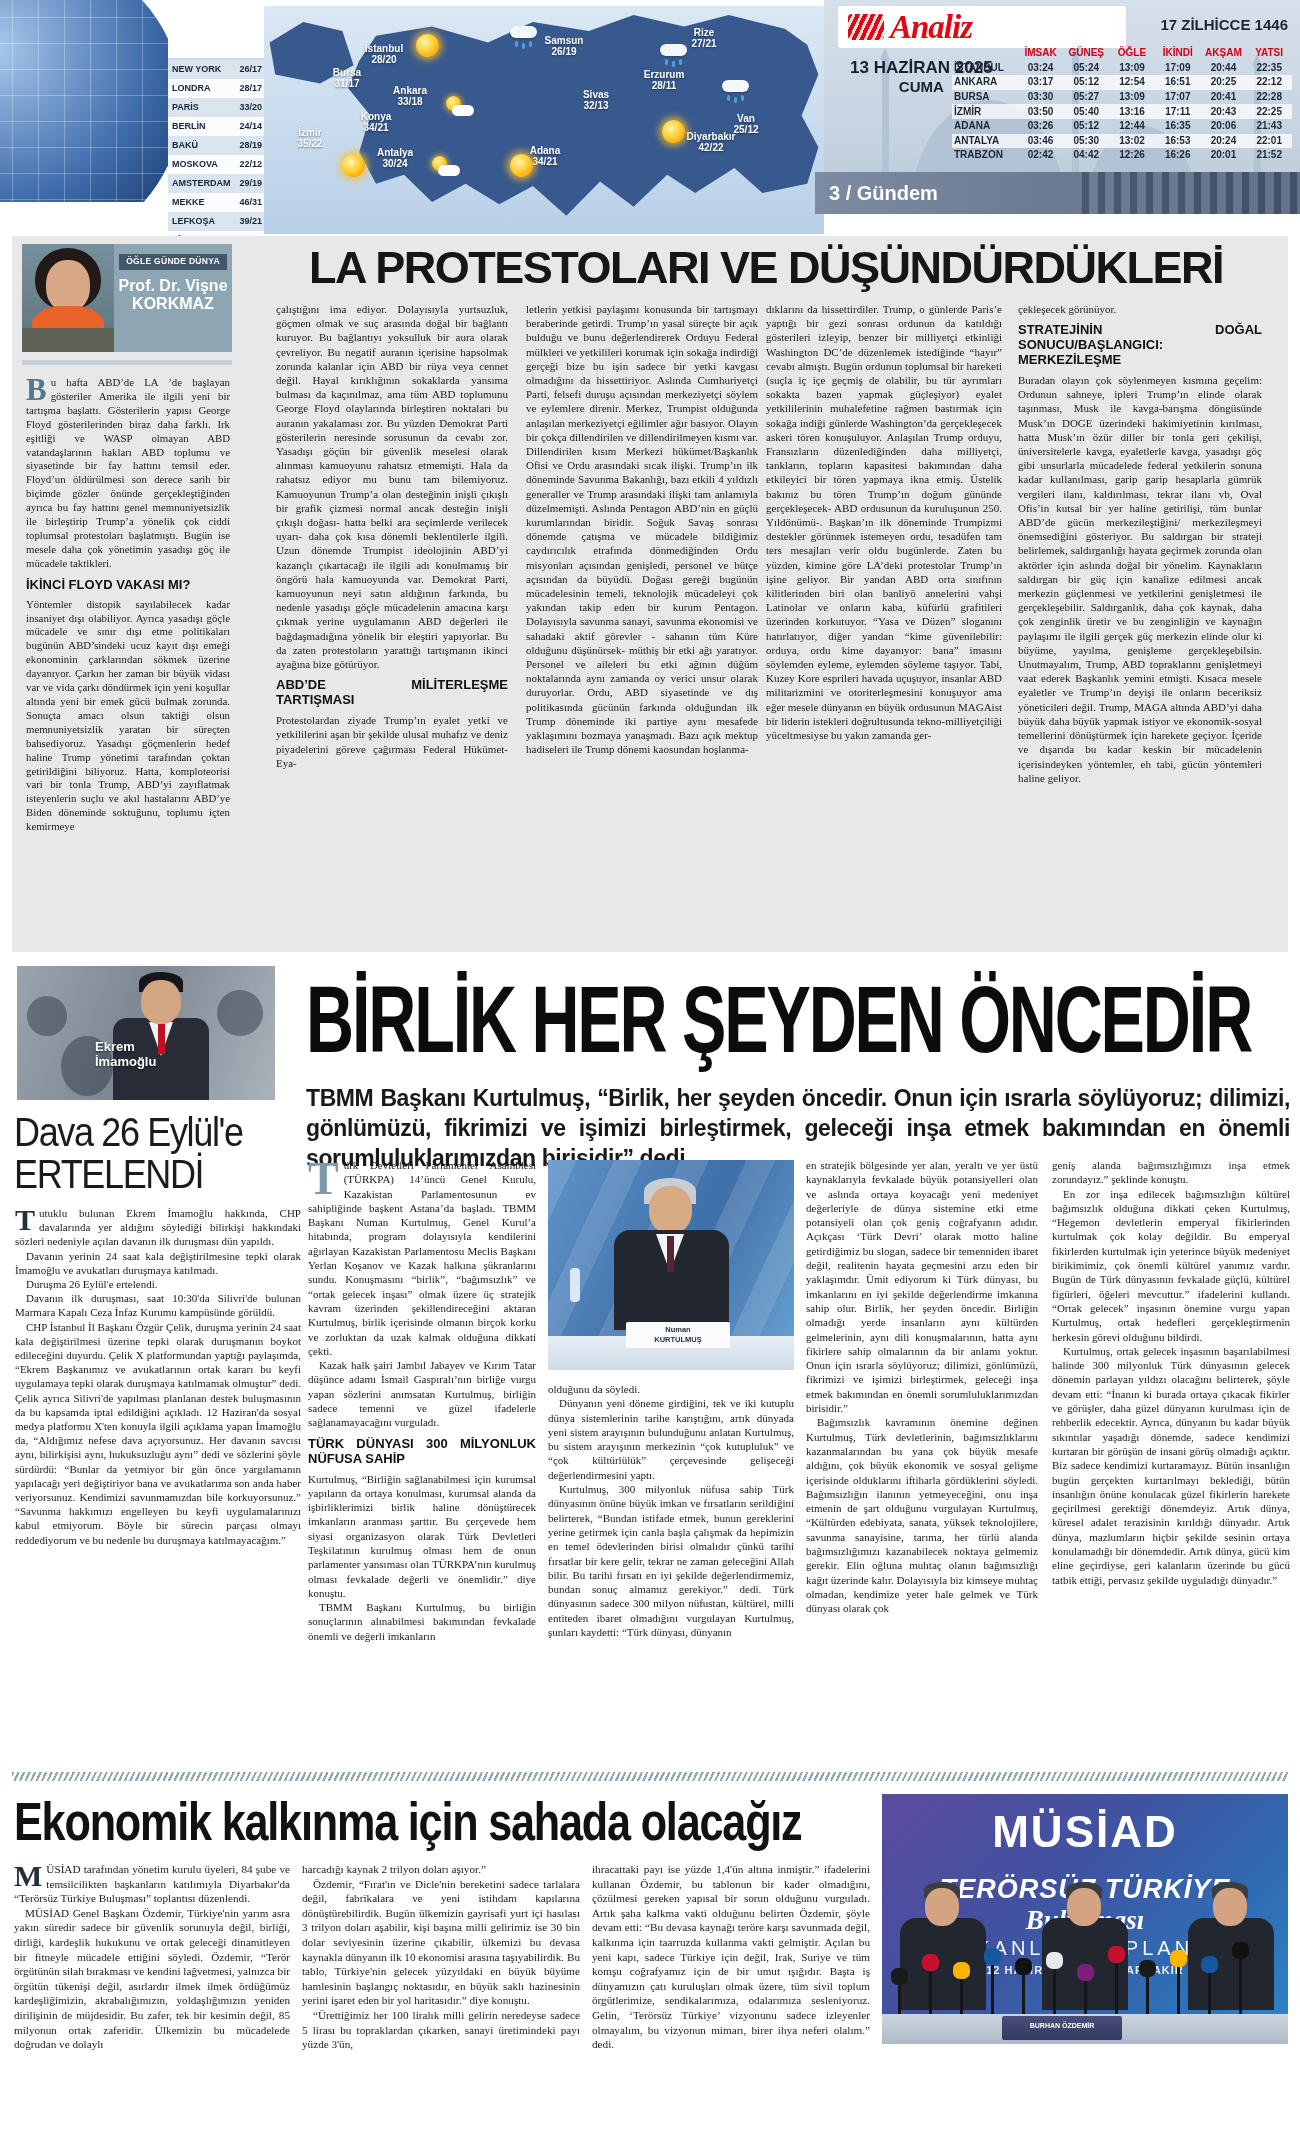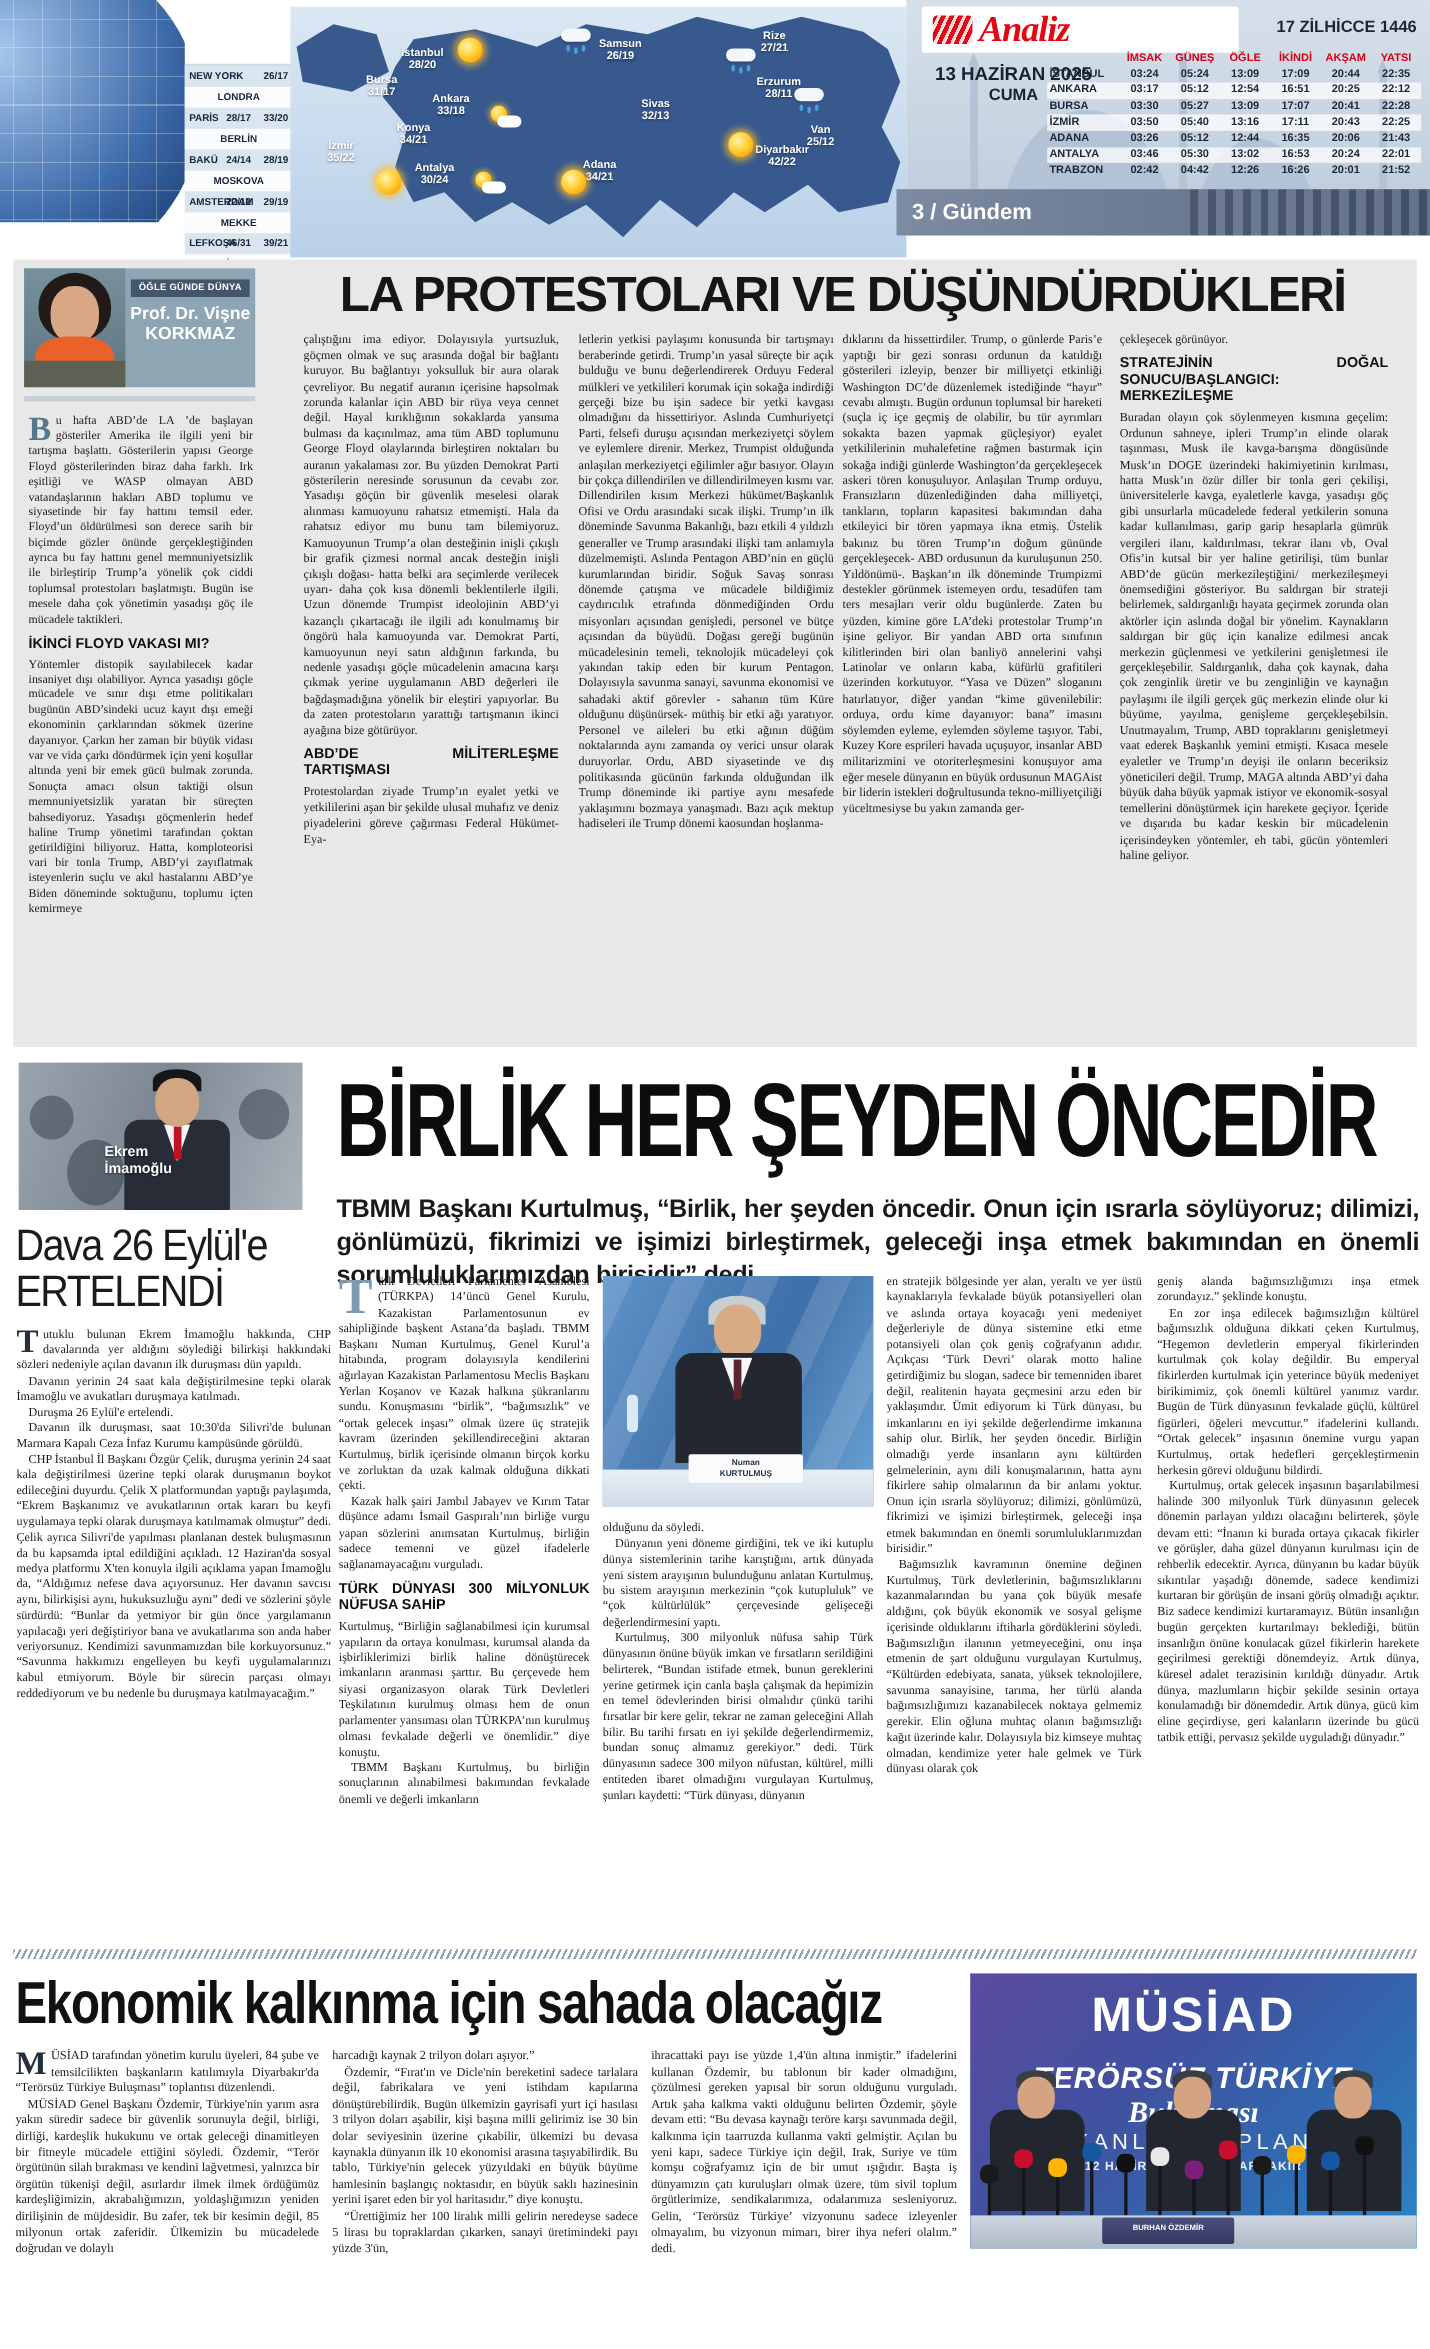--- a/index.html
+++ b/index.html
@@ -11,21 +11,21 @@
   
   .globe{left:0;top:0;width:168px;height:202px;overflow:hidden;}
   .globe .sphere{position:absolute;left:-118px;top:-48px;width:300px;height:300px;border-radius:50%;
     background:radial-gradient(circle at 38% 32%,#a8c8ec,#3f6cab 55%,#1c4076 85%);}
   .globe .sphere:after{content:"";position:absolute;inset:0;border-radius:50%;
     background:repeating-linear-gradient(0deg,rgba(255,255,255,.28) 0 1px,transparent 1px 26px),
                repeating-linear-gradient(90deg,rgba(255,255,255,.28) 0 1px,transparent 1px 26px);}
   .wlist{left:168px;top:10px;width:98px;background:#cddbe8;padding:2px 0;margin-top:48px;}
   .wrow{display:flex;justify-content:space-between;align-items:center;height:19px;padding:0 4px;
         font:700 9px/19px "Liberation Sans",sans-serif;color:#16243d;background:rgba(255,255,255,.28);}
-  .wrow.alt{background:rgba(255,255,255,.92);flex-direction:column;}
+  .wrow.alt{background:rgba(255,255,255,.92);}
   .map{left:264px;top:6px;width:560px;height:228px;background:linear-gradient(#dbe8f4,#b9d0e8);overflow:hidden;}
   .land{position:absolute;left:0;top:0;width:100%;height:100%;background:#37598e;
     clip-path:polygon(17% 24%,20% 13%,30% 9%,40% 16%,48% 7%,58% 11%,66% 4%,75% 9%,83% 4%,93% 10%,97% 17%,99% 30%,96% 48%,99% 62%,97% 78%,89% 82%,84% 71%,77% 82%,72% 74%,66% 88%,60% 77%,54% 92%,48% 79%,42% 87%,36% 78%,30% 86%,25% 74%,20% 78%,17% 64%,19% 48%,15% 36%);}
   .thrace{position:absolute;left:0;top:0;width:100%;height:100%;background:#37598e;
     clip-path:polygon(1% 16%,7% 7%,14% 11%,16% 26%,10% 34%,2% 30%);}
   .mcity{position:absolute;transform:translateX(-50%);text-align:center;color:#fff;
          font:700 10px/1.08 "Liberation Sans",sans-serif;text-shadow:0 1px 2px rgba(0,0,0,.45);white-space:nowrap;}
   .wic{position:absolute;}
   .ic-sun{width:23px;height:23px;border-radius:50%;
     background:radial-gradient(circle at 38% 35%,#fff3b0,#ffcf33 45%,#ffa400 80%,#f08c00);
@@ -258,21 +258,21 @@
         <div class="mcity" style="left: 281px; top: 140px;">
           <div>Adana</div>
           <div>34/21</div>
         </div>
         <span class="wic ic-sun" style="left: 246px; top: 148px;"></span>
         <div class="mcity" style="left: 440px; top: 22px;">
           <div>Rize</div>
           <div>27/21</div>
         </div>
         <span class="wic ic-rain" style="left: 396px; top: 38px;"></span>
-        <div class="mcity" style="left: 444px; top: 64px;">
+        <div class="mcity" style="left: 400px; top: 64px;">
           <div>Erzurum</div>
           <div>28/11</div>
         </div>
         <span class="wic ic-rain" style="left: 458px; top: 74px;"></span>
         <div class="mcity" style="left: 447px; top: 126px;">
           <div>Diyarbakır</div>
           <div>42/22</div>
         </div>
         <span class="wic ic-sun" style="left: 398px; top: 114px;"></span>
         <div class="mcity" style="left: 482px; top: 108px;">

